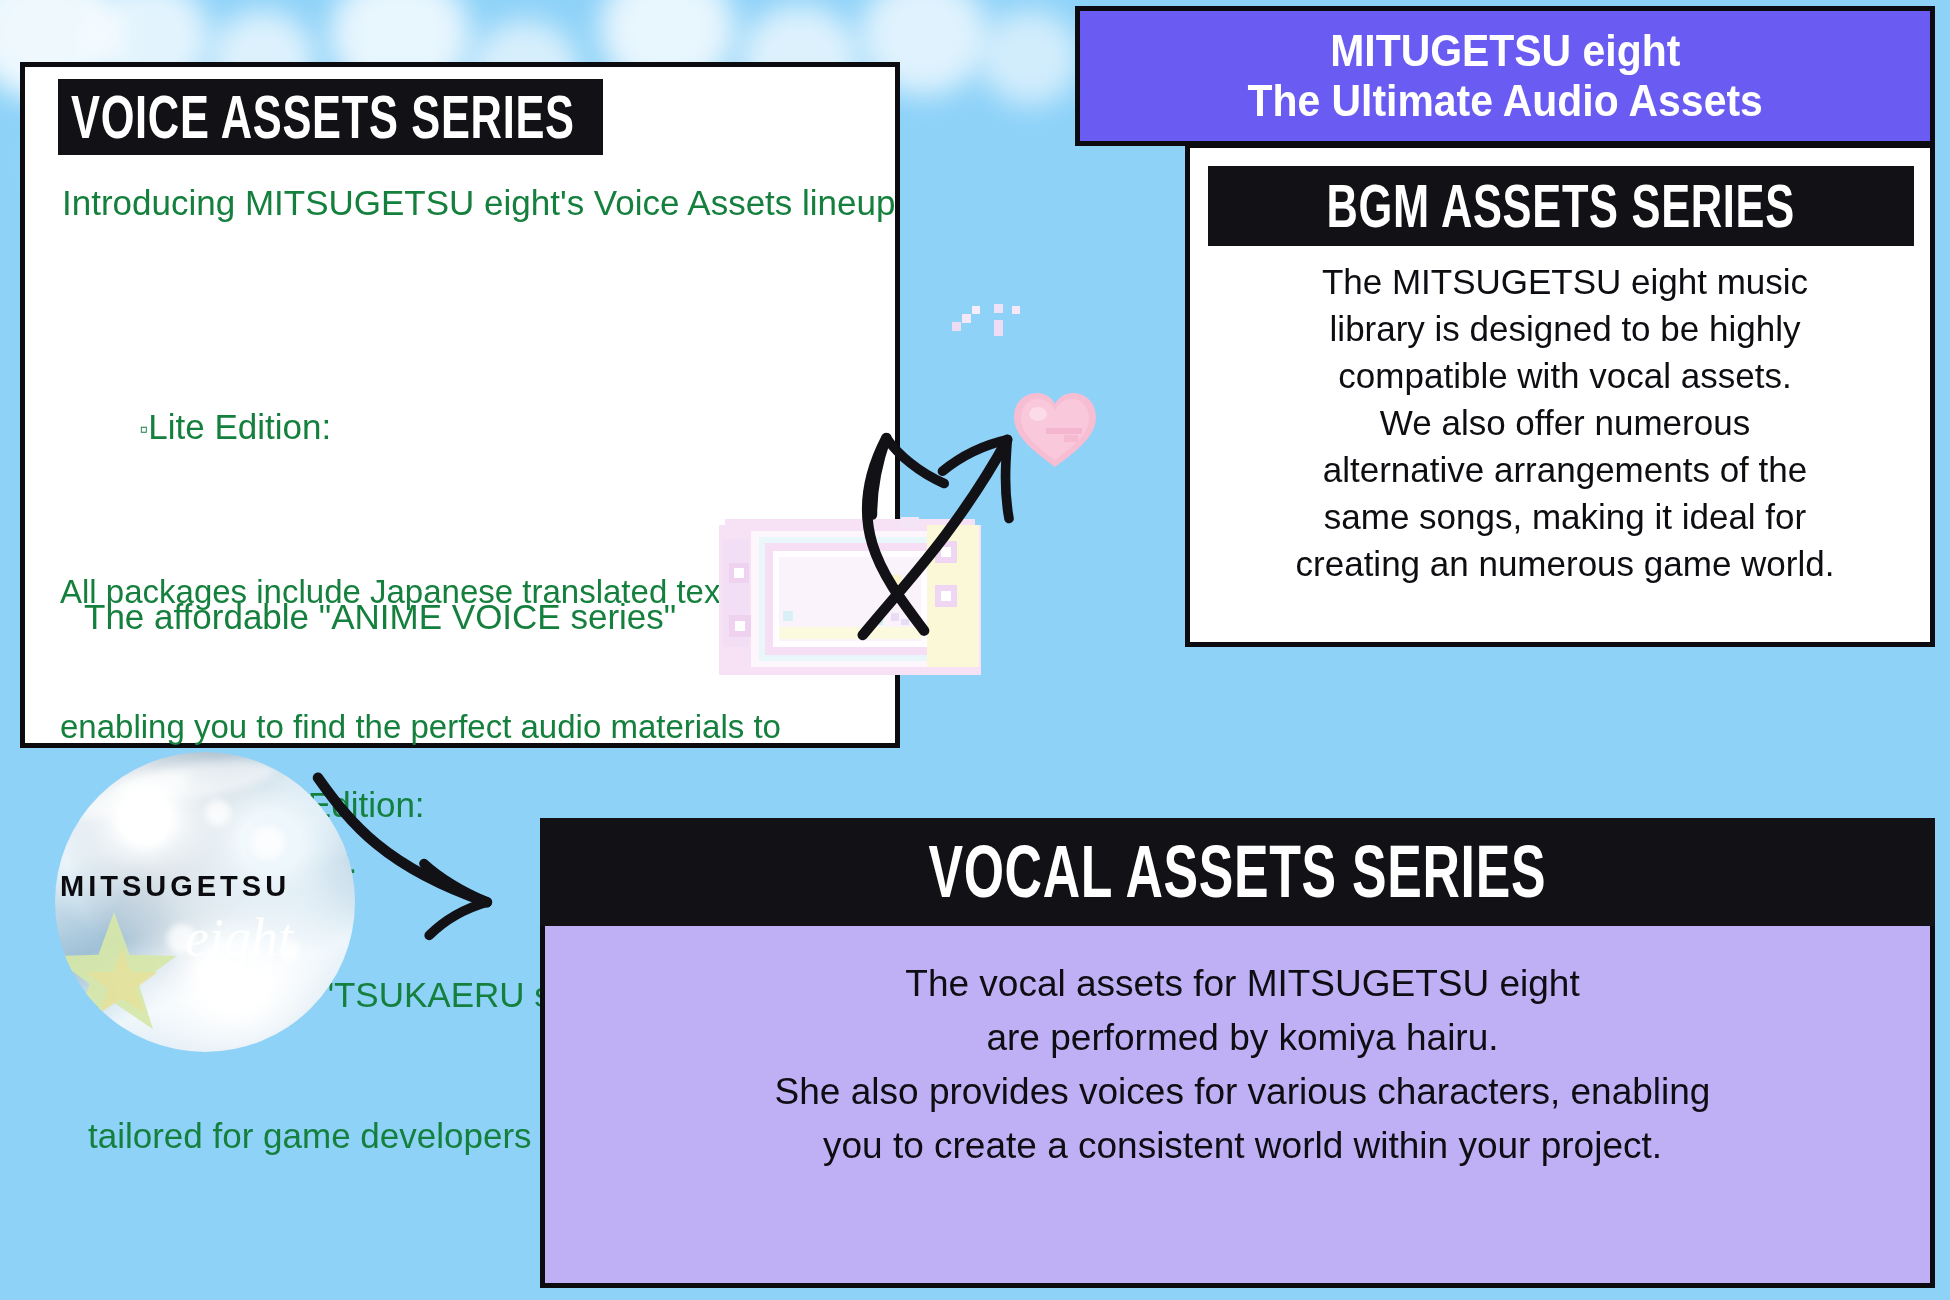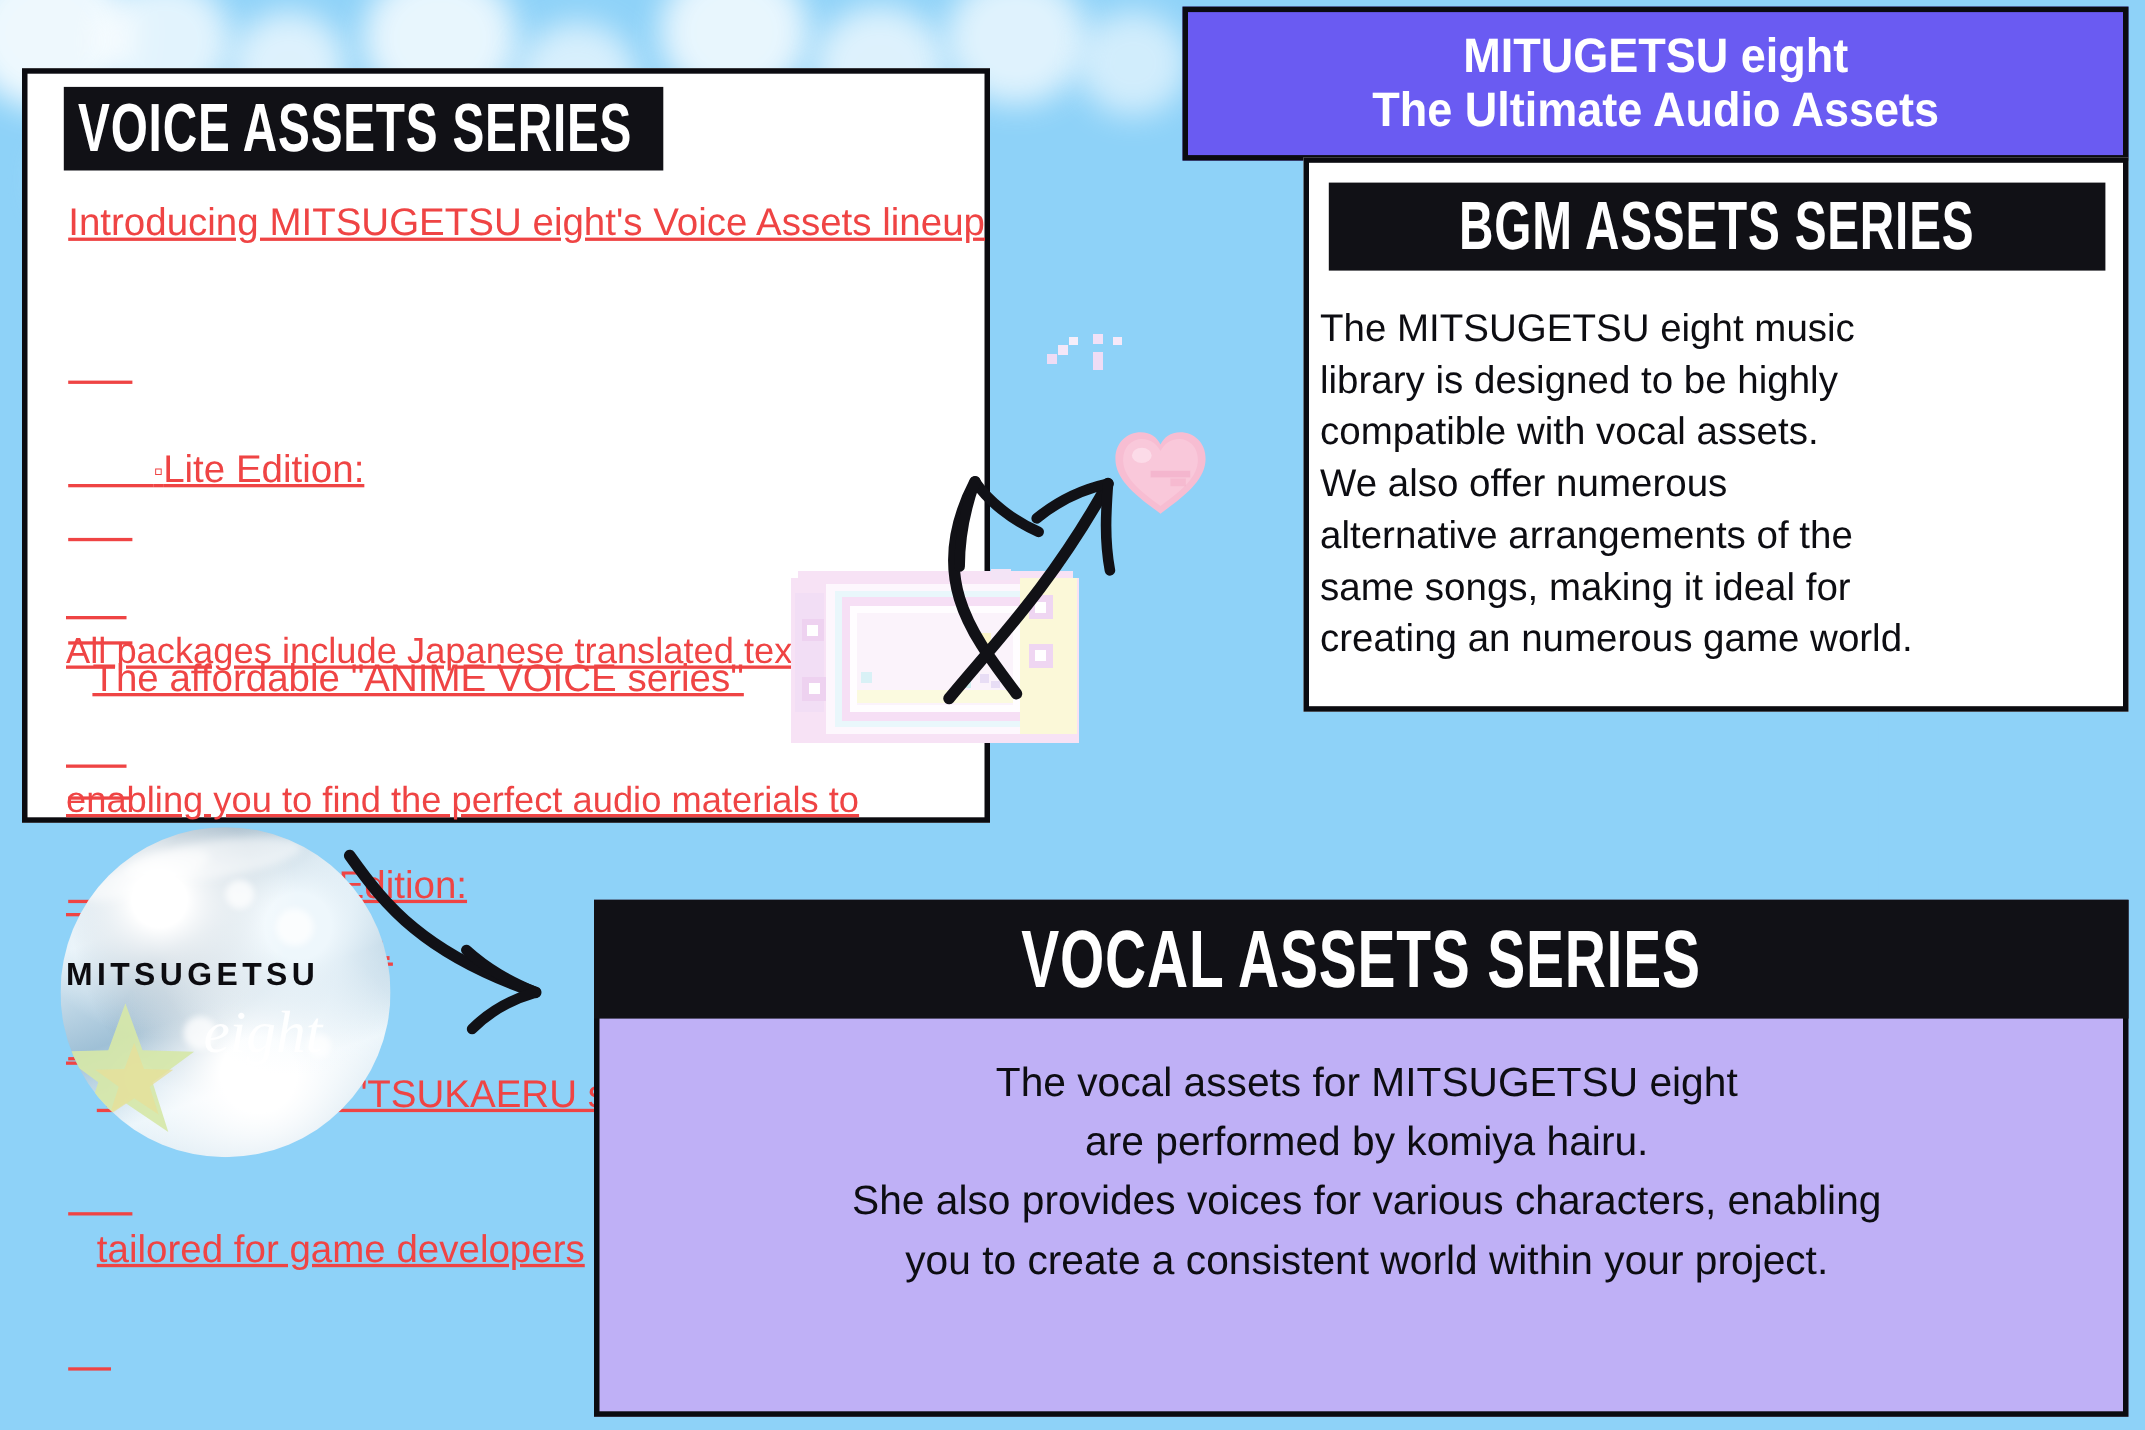--- a/index.html
+++ b/index.html
@@ -25,40 +25,40 @@
     font-weight:700;color:#fff;
     transform:scaleX(.70);transform-origin:left center;
     letter-spacing:1px;white-space:nowrap;line-height:1;
   }
   .band-title.center{transform-origin:center center;}
 
   
   #voice-panel{left:20px;top:62px;width:880px;height:686px;padding-left:28px;}
   #voice-band{position:absolute;left:33px;top:12px;width:545px;height:76px;}
   #voice-band .band-title{font-size:62px;margin-left:13px;}
-  .vtext{position:absolute;color:#ef4444;font-size:35px;line-height:47px;
-         white-space:pre;text-decoration:underline;}
+  .vtext{position:absolute;color:#15803d;font-size:35px;line-height:47px;
+         white-space:pre;}
   #voice-intro{left:37px;top:112px;}
   #voice-list{left:37px;top:195px;}
   #voice-note{left:35px;top:412px;font-size:33px;line-height:45px;}
   .blt{font-size:24px;vertical-align:2px;}
 
   
   #brand-banner{position:absolute;left:1075px;top:6px;width:860px;height:140px;
     background:#6a5bf2;border:5px solid #0b0b10;box-sizing:border-box;
     display:flex;flex-direction:column;align-items:center;justify-content:center;}
   #brand-banner .bline{color:#ffffff;font-weight:700;font-size:44px;line-height:50px;
     transform:scaleX(.93);white-space:nowrap;}
 
   
   #bgm-panel{left:1185px;top:143px;width:750px;height:504px;}
   #bgm-band{position:absolute;left:18px;top:18px;width:706px;height:80px;
             justify-content:center;}
   #bgm-band .band-title{font-size:62px;}
-  #bgm-body{position:absolute;left:10px;top:127px;width:730px;
+  #bgm-body{position:absolute;left:10px;top:110px;width:730px;text-align:center;
             color:#0d0d12;font-size:35px;line-height:47px;}
 
   
   #vocal-panel{left:540px;top:818px;width:1395px;height:470px;background:#bfb0f6;}
   #vocal-band{position:absolute;left:-5px;top:-5px;width:1395px;height:108px;
               justify-content:center;}
   #vocal-band .band-title{font-size:74px;}
   #vocal-body{position:absolute;left:14px;top:134px;width:1367px;text-align:center;
               color:#0d0d12;font-size:37px;line-height:54px;}
 

